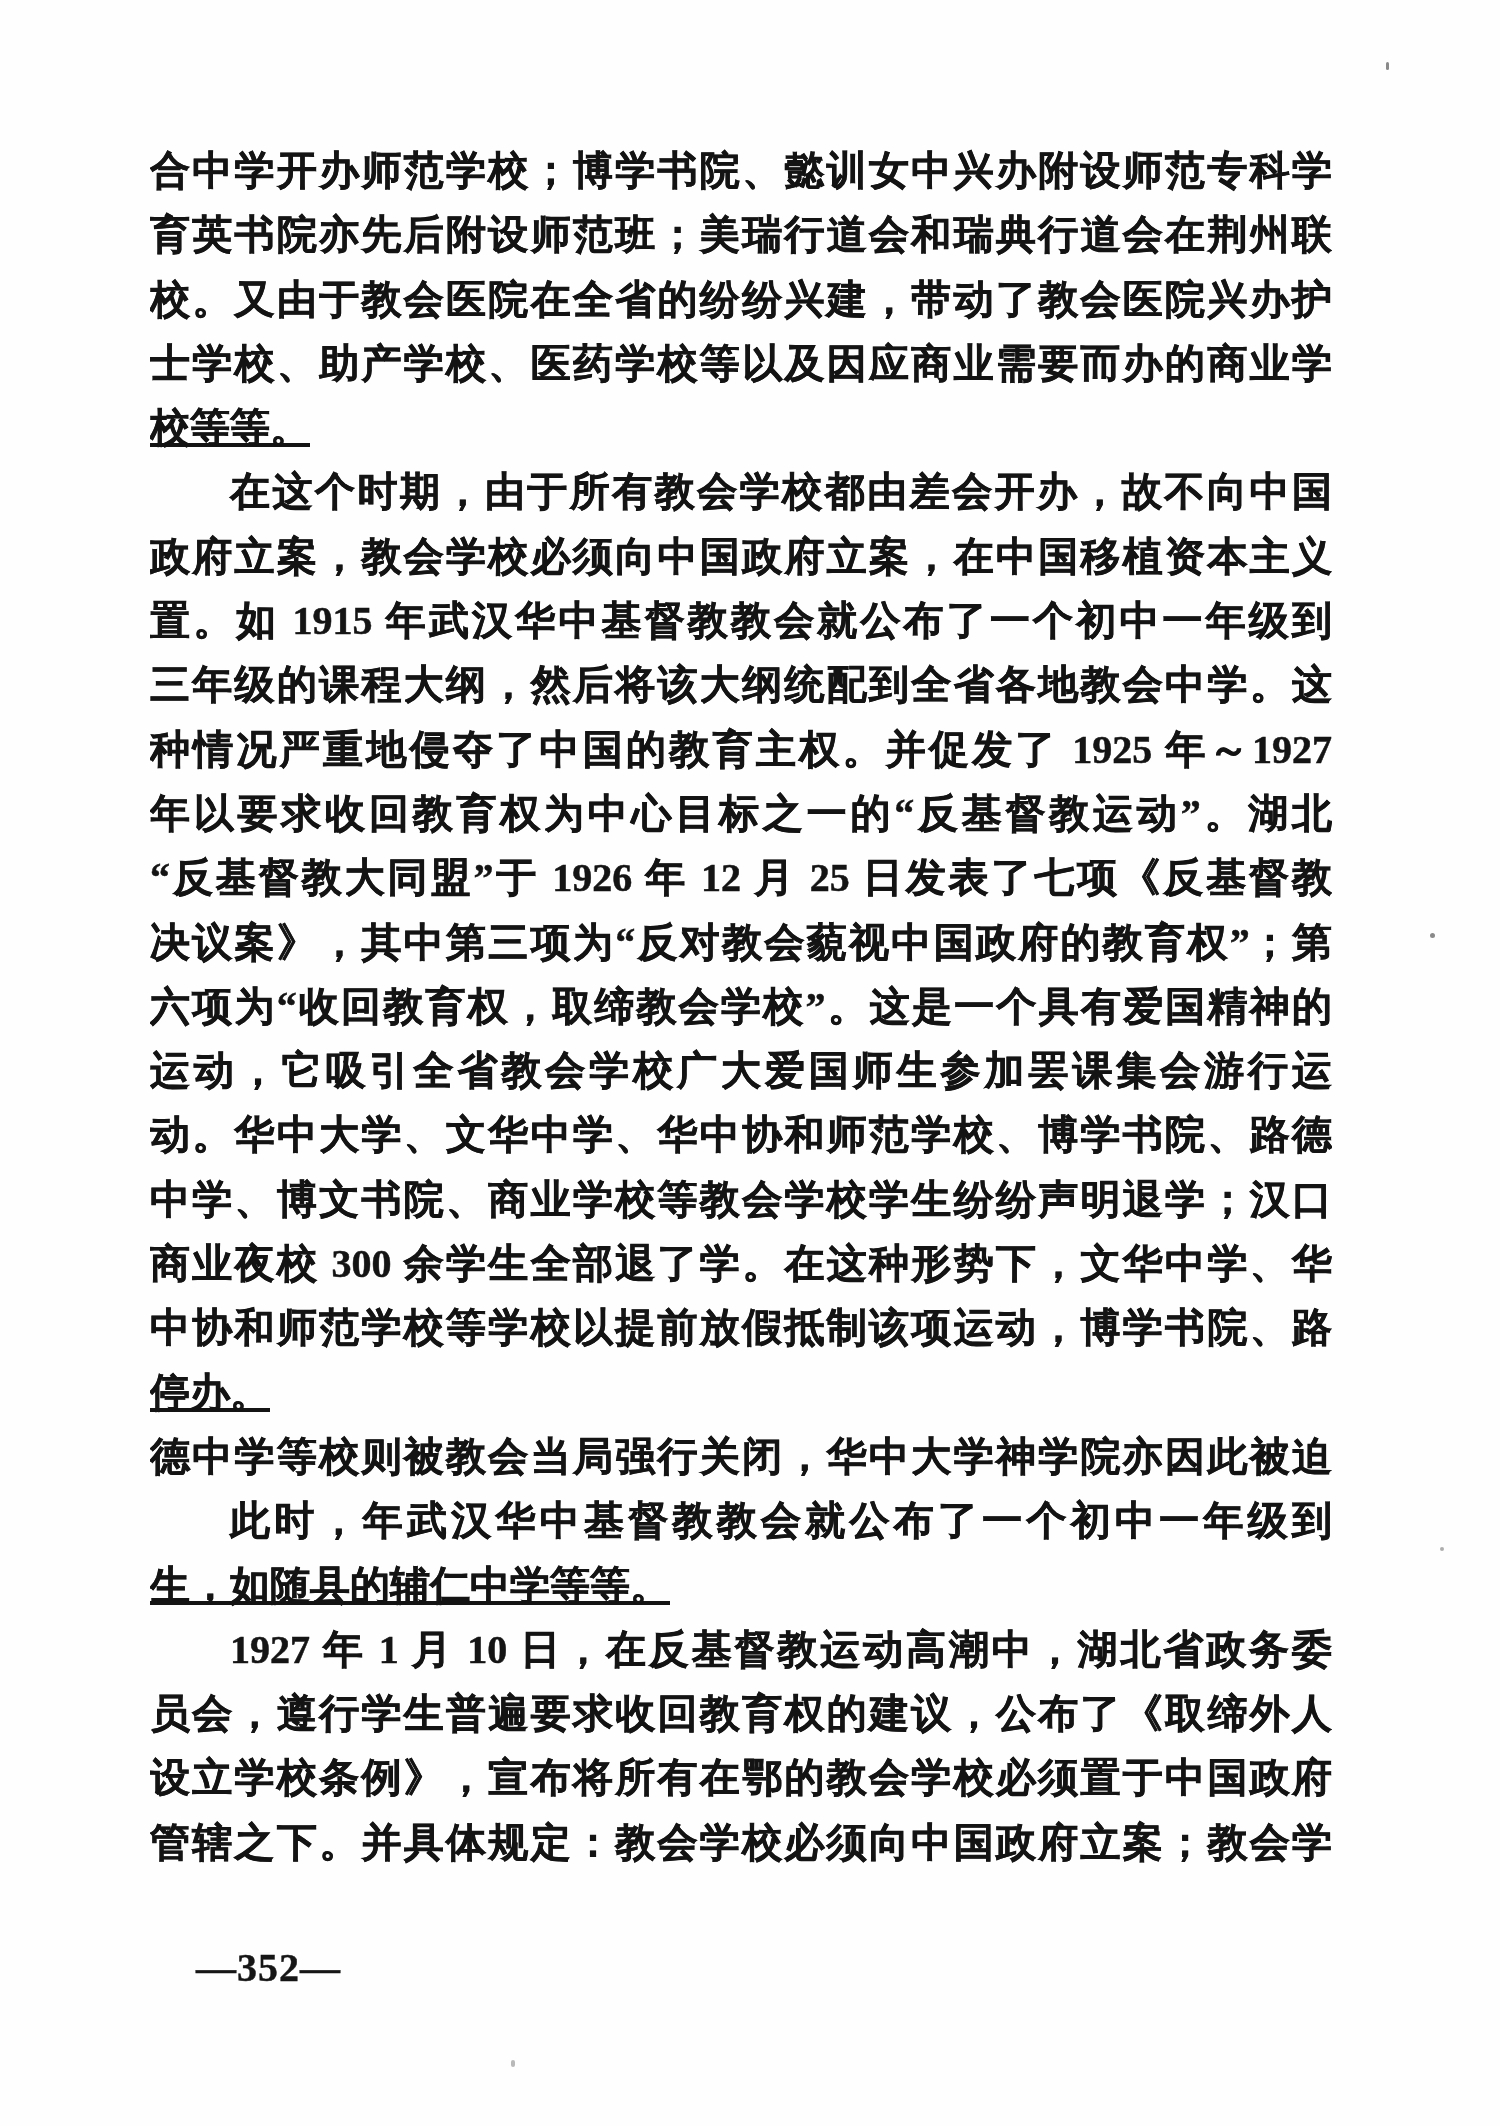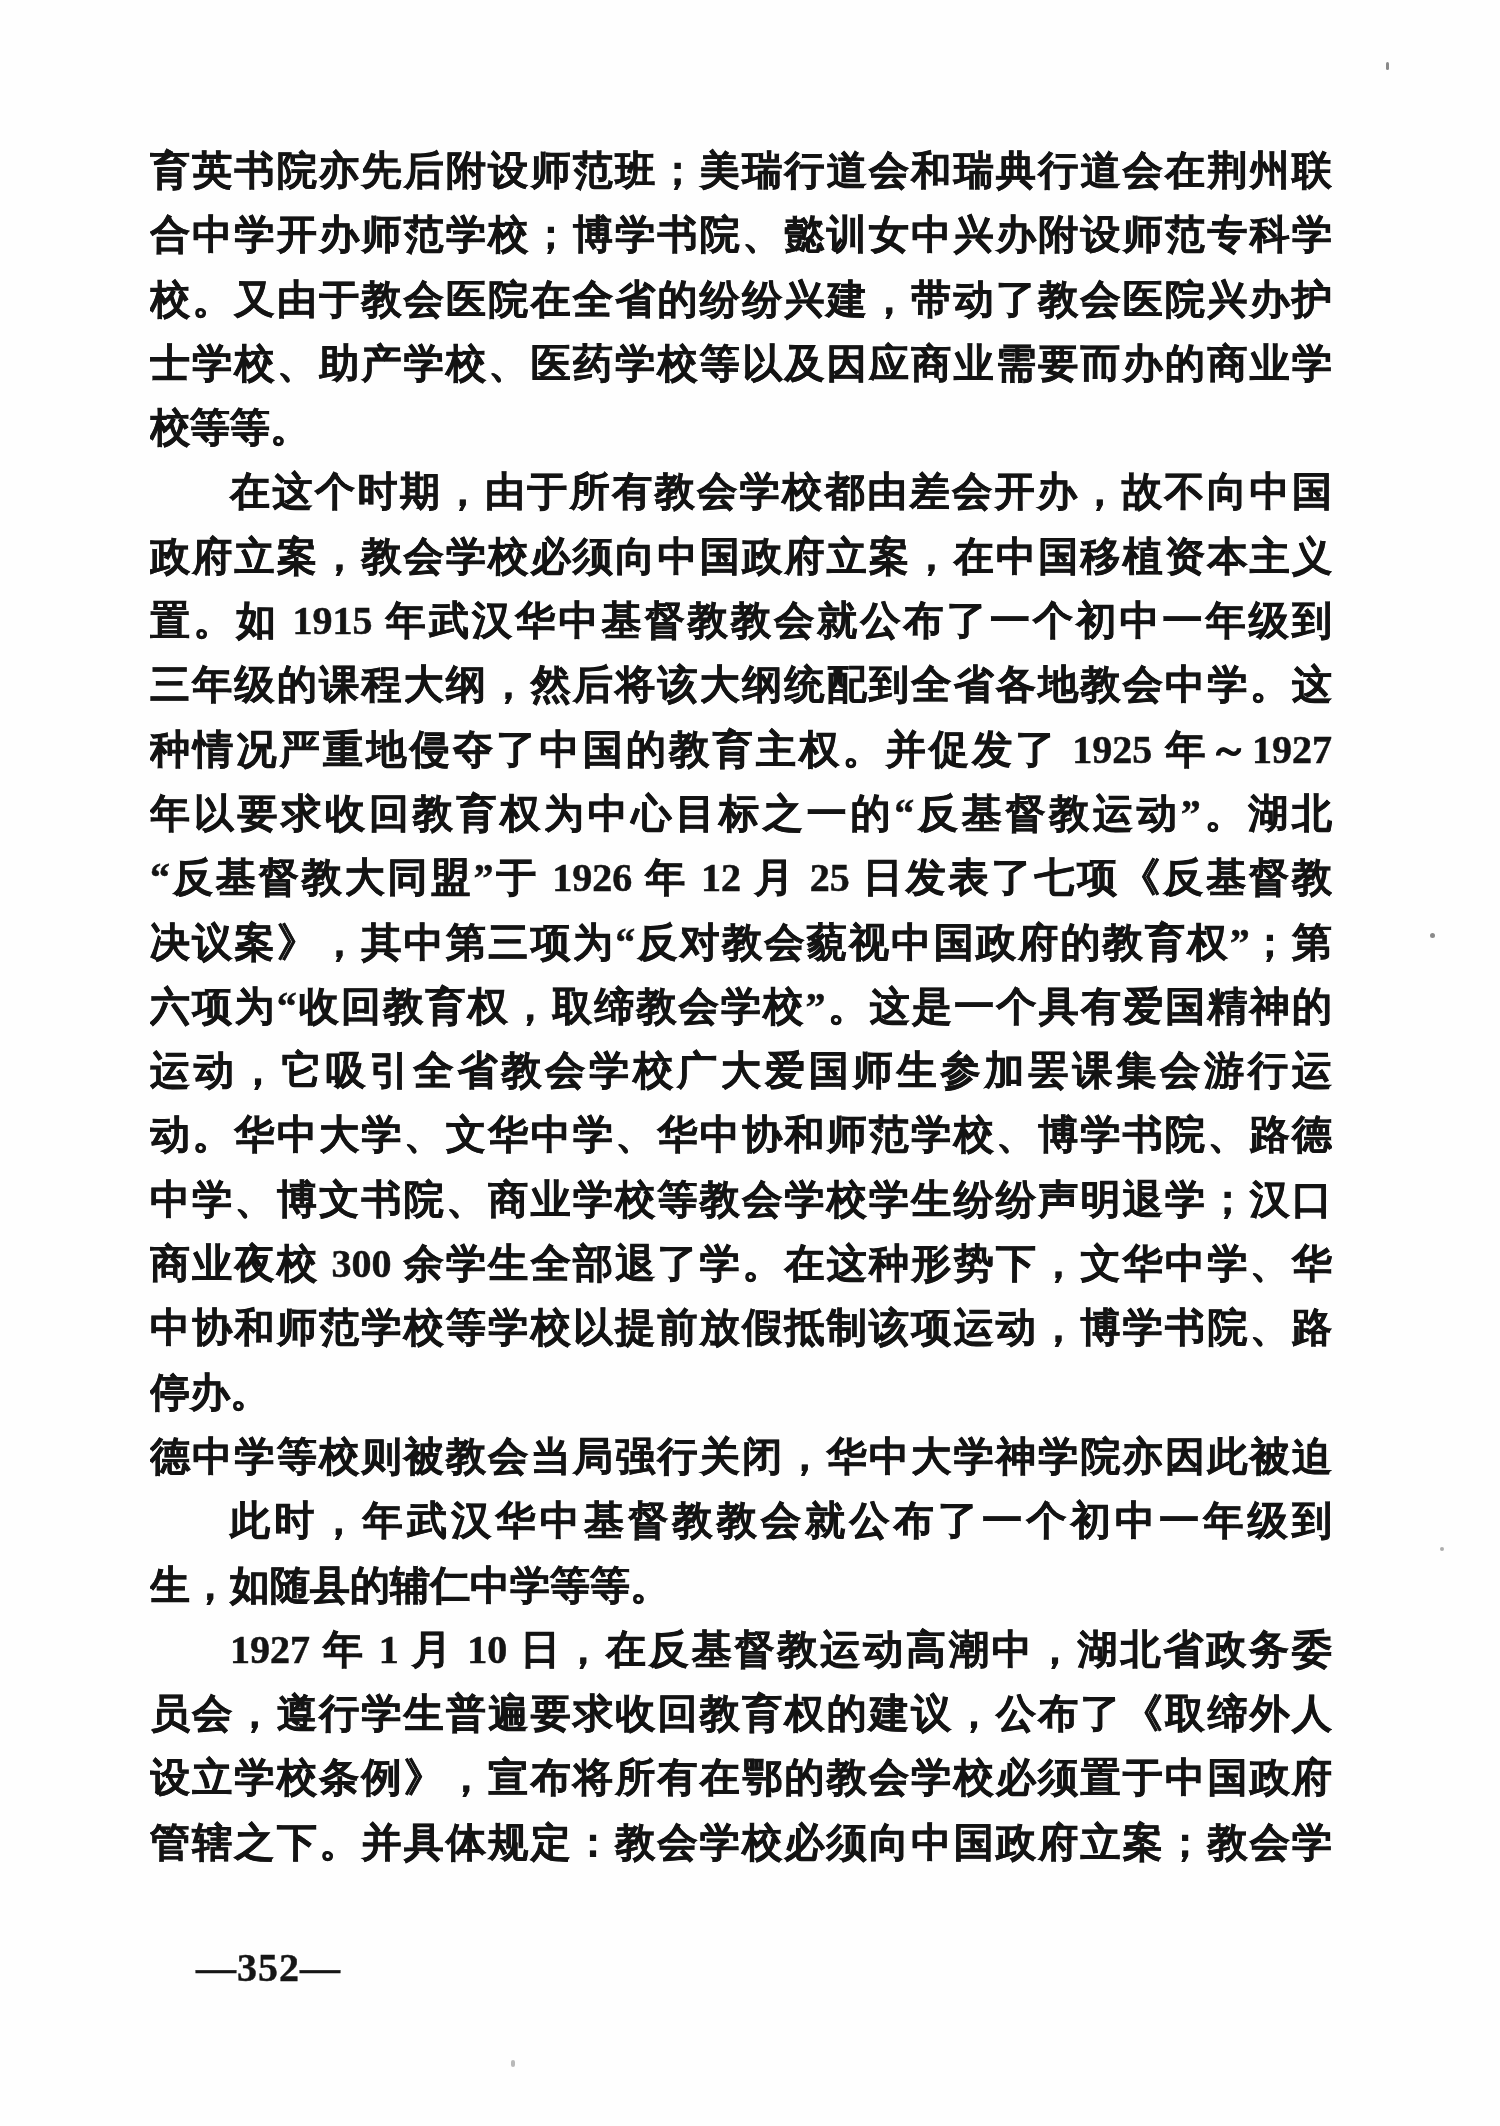--- a/index.html
+++ b/index.html
@@ -33,20 +33,21 @@
     overflow: hidden;
     white-space: normal;
     -webkit-text-stroke: 0.5px #141414;
   }
   .line.indent {
     text-indent: 80px;
   }
   .line.end {
     text-align: center;
     text-align-last: left;
+    text-decoration: underline;
   }
   .page-number {
     position: absolute;
     left: 188px;
     top: 1944px;
     font-size: 40px;
     font-weight: bold;
     color: #161616;
     letter-spacing: 1px;
     margin-left: 8px;
@@ -60,22 +61,22 @@
   .speck.s1 { left: 1386px; top: 62px;  width: 3px; height: 8px; border-radius: 2px; }
   .speck.s2 { left: 1430px; top: 933px; width: 5px; height: 5px; }
   .speck.s3 { left: 511px;  top: 2060px; width: 4px; height: 7px; border-radius: 2px; opacity: .6; }
   .speck.s4 { left: 1440px; top: 1547px; width: 4px; height: 4px; opacity: .7; }
 </style>
 </head>
 <body>
 
 <div class="page">
   <div class="text-block">
+      <div class="line">合中学开办师范学校；博学书院、懿训女中兴办附设师范专科学</div>
       <div class="line">育英书院亦先后附设师范班；美瑞行道会和瑞典行道会在荆州联</div>
-      <div class="line">合中学开办师范学校；博学书院、懿训女中兴办附设师范专科学</div>
       <div class="line">校。又由于教会医院在全省的纷纷兴建，带动了教会医院兴办护</div>
       <div class="line">士学校、助产学校、医药学校等以及因应商业需要而办的商业学</div>
       <div class="line end">校等等。</div>
       <div class="line indent">在这个时期，由于所有教会学校都由差会开办，故不向中国</div>
       <div class="line">政府立案，教会学校必须向中国政府立案，在中国移植资本主义</div>
       <div class="line">置。如 1915 年武汉华中基督教教会就公布了一个初中一年级到</div>
       <div class="line">三年级的课程大纲，然后将该大纲统配到全省各地教会中学。这</div>
       <div class="line">种情况严重地侵夺了中国的教育主权。并促发了 1925 年～1927</div>
       <div class="line">年以要求收回教育权为中心目标之一的“反基督教运动”。湖北</div>
       <div class="line">“反基督教大同盟”于 1926 年 12 月 25 日发表了七项《反基督教</div>

